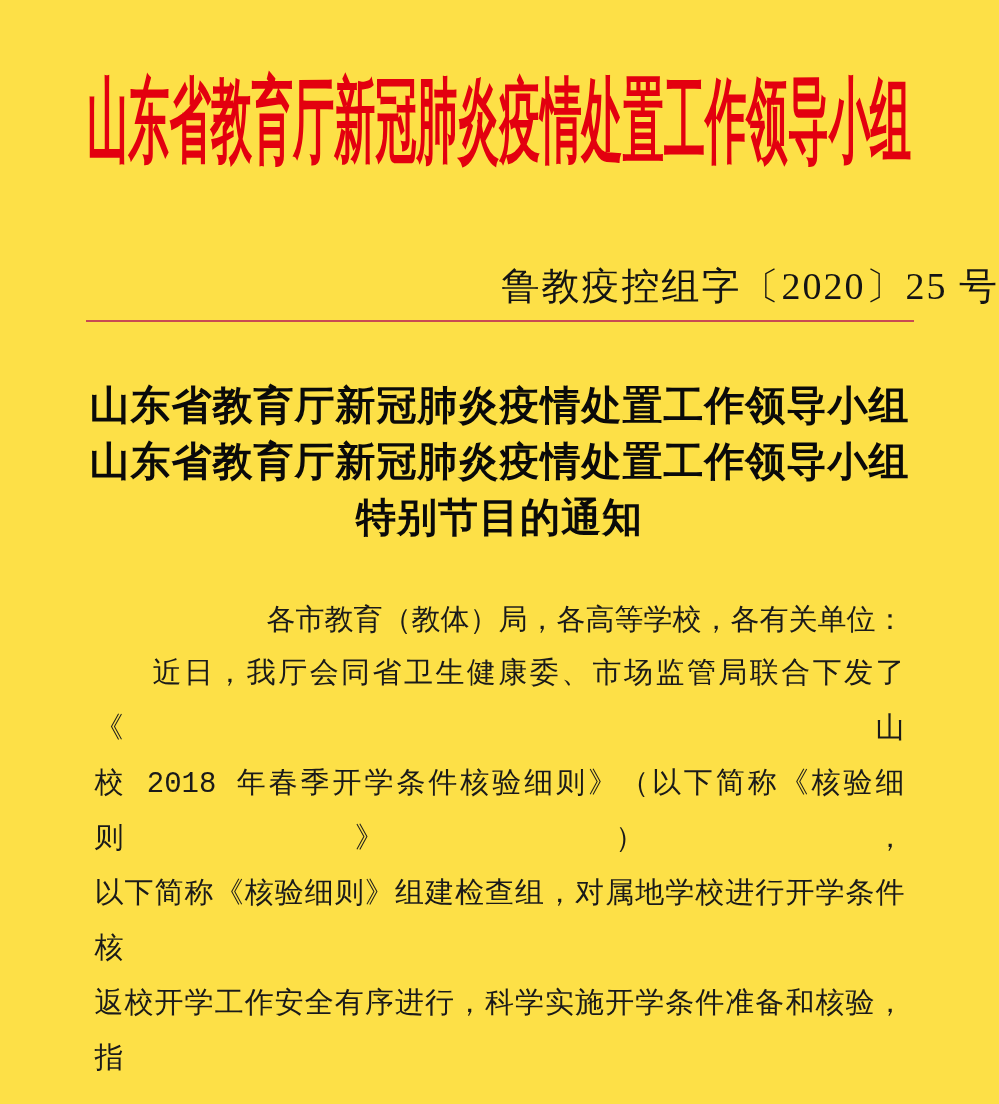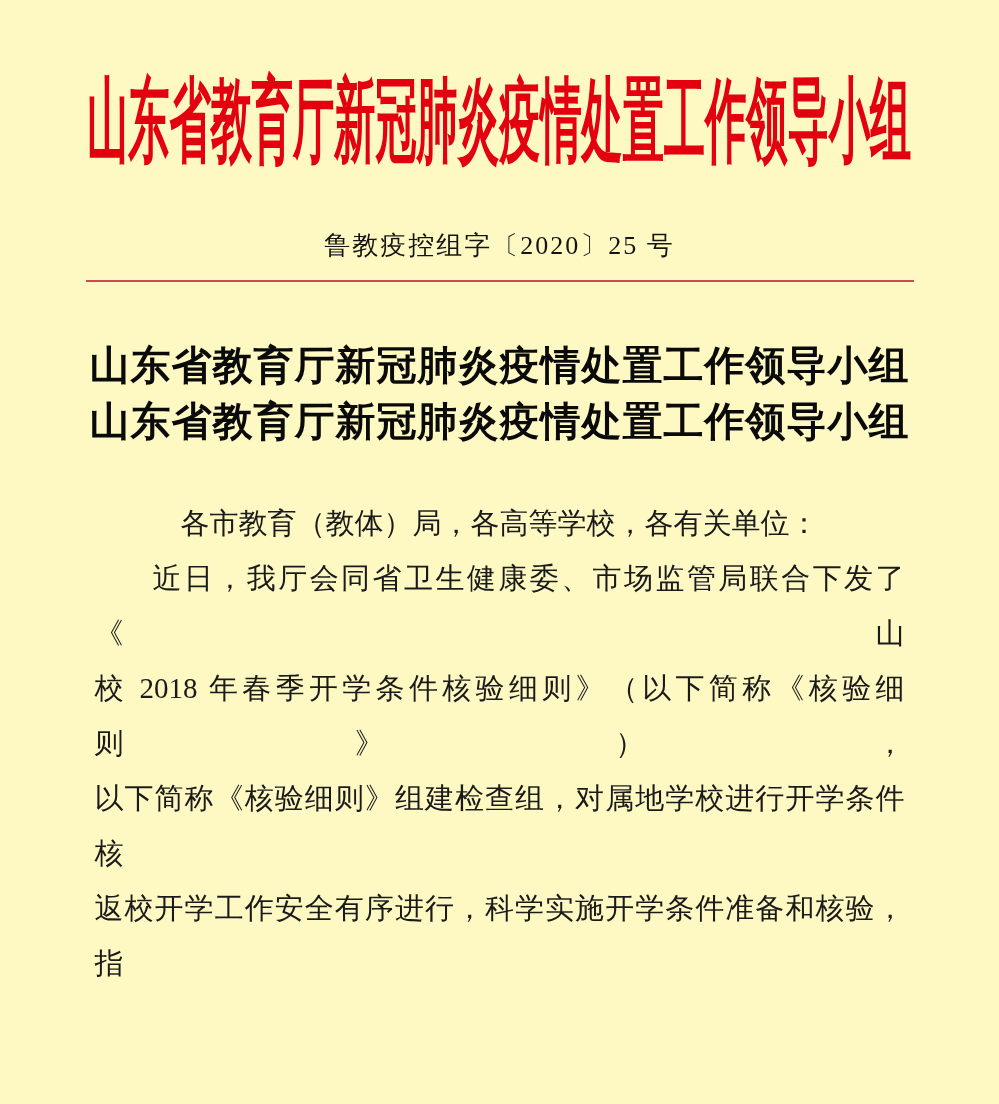--- a/index.html
+++ b/index.html
@@ -9,21 +9,21 @@
   }
   html, body {
     margin: 0;
     padding: 0;
     background: #ffffff;
   }
   .page {
     position: relative;
     width: 999px;
     height: 1104px;
-    background: #fef9c3;
+    background: #fde047;
     overflow: hidden;
     font-family: "Liberation Serif", "DejaVu Serif", serif;
     color: var(--text-black);
   }
   
   .red-header-wrap {
     width: 826px;
     height: 96px;
     margin: 73px auto 0 auto;
     overflow: visible;
@@ -33,23 +33,23 @@
     white-space: nowrap;
     font-size: 92px;
     line-height: 96px;
     font-weight: bold;
     color: var(--header-red);
     transform: scaleX(0.448);
     transform-origin: 0 50%;
     font-family: "Liberation Serif", "DejaVu Serif", serif;
   }
   .doc-number {
-    margin-top: 60px;
-    text-align: center;
-    font-size: 26px;
+    margin-top: 100px;
+    text-align: right;
+    font-size: 38px;
     line-height: 34px;
     letter-spacing: 2px;
     color: var(--text-black);
   }
   .red-divider {
     width: 828px;
     margin: 17px auto 0 auto;
     border: 0;
     border-top: 2.5px solid var(--divider-red);
   }
@@ -65,25 +65,26 @@
     letter-spacing: 1px;
   }
   .body-block {
     width: 810px;
     margin: 46px auto 0 auto;
     font-size: 29px;
     line-height: 55px;
     color: #1a1a1a;
   }
   .salutation {
-    text-align: center;
+    text-align: right;
   }
   .body-line {
     text-align: justify;
     text-align-last: justify;
+    font-family: Liberation Mono, monospace;
   }
   .body-line:first-of-type {
     text-indent: 2em;
   }
 </style>
 </head>
 <body>
 
 <div class="page">
 
@@ -91,20 +92,21 @@
     <span class="red-header">山东省教育厅新冠肺炎疫情处置工作领导小组</span>
   </div>
 
   <div class="doc-number">鲁教疫控组字〔2020〕25 号</div>
 
   <hr class="red-divider">
 
   <div class="title-block">
       <div class="title-line">山东省教育厅新冠肺炎疫情处置工作领导小组</div>
       <div class="title-line">山东省教育厅新冠肺炎疫情处置工作领导小组</div>
+      <div class="title-line">特别节目的通知</div>
     </div>
 
   <div class="body-block">
     <div class="salutation">各市教育（教体）局，各高等学校，各有关单位：</div>
     <div>
         <div class="body-line">近日，我厅会同省卫生健康委、市场监管局联合下发了《山</div>
         <div class="body-line">校 2018 年春季开学条件核验细则》（以下简称《核验细则》），</div>
         <div class="body-line">以下简称《核验细则》组建检查组，对属地学校进行开学条件核</div>
         <div class="body-line">返校开学工作安全有序进行，科学实施开学条件准备和核验，指</div>
       </div>

